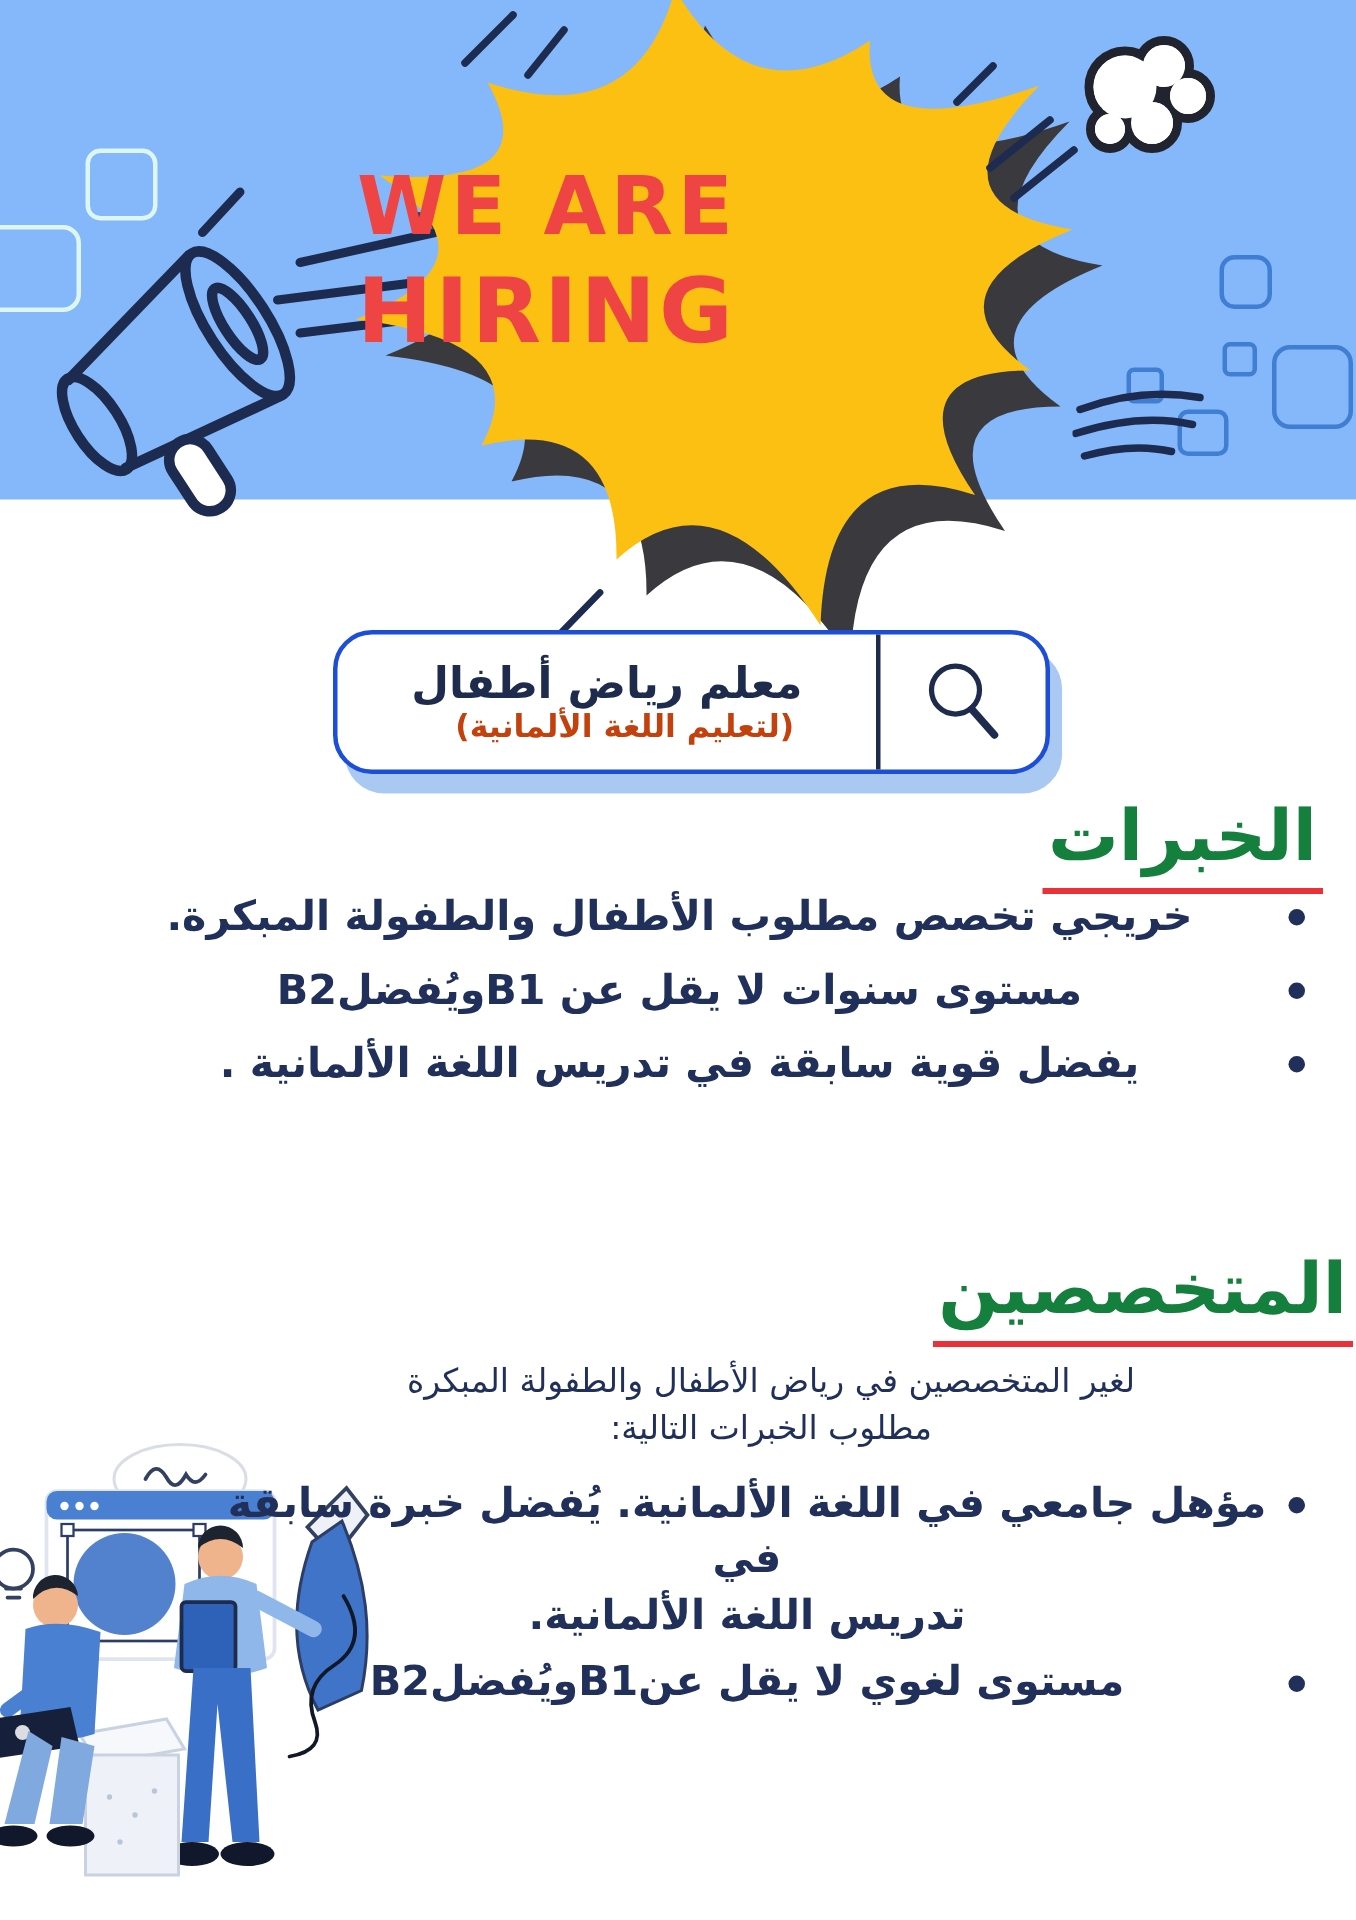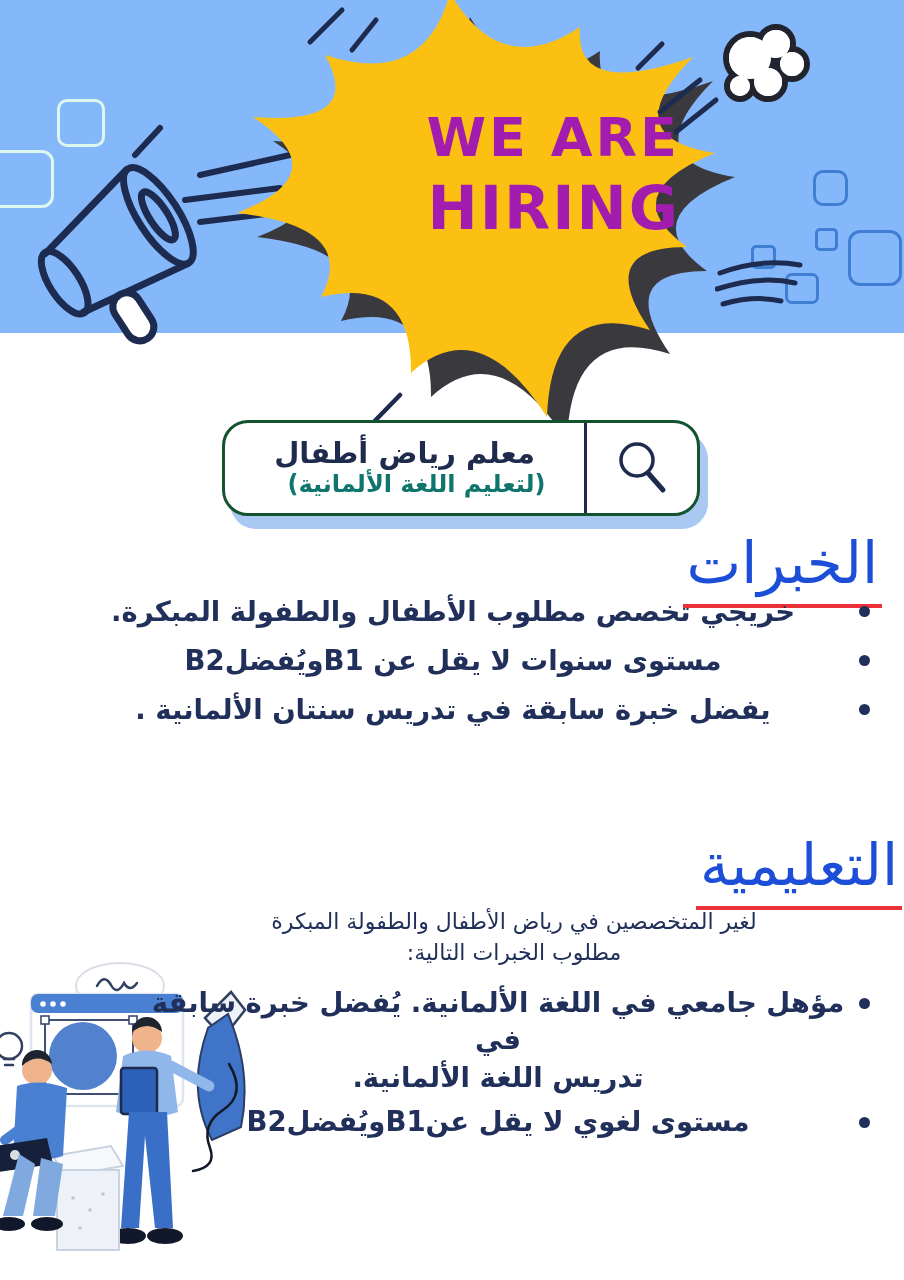--- a/index.html
+++ b/index.html
@@ -7,38 +7,38 @@
     position:relative;width:904px;height:1280px;overflow:hidden;
     background:#ffffff;font-family:"DejaVu Sans",sans-serif;
   }
   
   .sky{position:absolute;left:0;top:0;width:904px;height:333px;background:#85b8fa;z-index:1;}
   .sq{position:absolute;border-radius:10px;z-index:2;}
   .sq.mint{border:3px solid #ddf6ee;}
   .sq.blue{border:3px solid #3f7ed2;}
   
   .burst-svg{position:absolute;left:215px;top:-15px;width:545px;height:460px;z-index:2;}
-  .hero-text{position:absolute;left:250px;top:108px;width:430px;text-align:right;z-index:3;color:#a21caf;}
+  .hero-text{position:absolute;left:238px;top:108px;width:430px;text-align:left;z-index:3;color:#ef4444;}
   .hero-line1{font-size:54px;font-weight:bold;letter-spacing:3px;line-height:1.1;}
   .hero-line2{font-size:60px;font-weight:bold;letter-spacing:2px;line-height:1.05;margin-top:10px;}
   .deco-svg{position:absolute;z-index:2;}
   
   .search{
     position:absolute;left:222px;top:420px;width:478px;height:96px;box-sizing:border-box;
-    background:#ffffff;border:3px solid #14532d;border-radius:26px;
+    background:#ffffff;border:3px solid #1d4ed8;border-radius:26px;
     box-shadow:8px 13px 0 #a9c9f3;display:flex;z-index:4;
   }
   .search-text{flex:1;display:flex;flex-direction:column;justify-content:center;align-items:center;direction:rtl;}
   .search-title{font-size:29px;font-weight:bold;color:#1e2b4d;line-height:1.15;}
-  .search-sub{font-size:24px;font-weight:bold;color:#0f766e;line-height:1.2;margin-left:24px;}
+  .search-sub{font-size:21px;font-weight:bold;color:#c2410c;line-height:1.2;margin-left:24px;}
   .search-icon-box{width:110px;border-left:3px solid #1e2b4d;display:flex;align-items:center;justify-content:center;}
   .dash-line{position:absolute;z-index:4;}
   
   .section-h{
-    position:absolute;direction:rtl;color:#1d4ed8;font-size:58px;font-weight:normal;
+    position:absolute;direction:rtl;color:#15803d;font-size:47px;font-weight:bold;
     border-bottom:4px solid #ea3137;padding:0 4px 8px 4px;z-index:5;line-height:1.1;
   }
   .h-exp{top:532px;right:22px;}
   .h-req{top:834px;right:2px;}
   
   .blist{position:absolute;list-style:none;margin:0;padding:0;z-index:5;}
   .blist li{
     position:relative;direction:rtl;text-align:center;color:#21305a;
     font-size:27.5px;font-weight:bold;line-height:1.42;margin-bottom:10px;white-space:pre-line;
   }
@@ -149,24 +149,24 @@
         <circle cx="24" cy="21" r="16" stroke="#1e2b4d" stroke-width="3.5" fill="none"></circle>
         <line x1="35" y1="34" x2="50" y2="51" stroke="#1e2b4d" stroke-width="5" stroke-linecap="round"></line>
       </svg>
     </div>
   </div>
 
   <div class="section-h h-exp">الخبرات</div>
   <ul class="blist exp-list">
     <li><span class="dot"></span><span>خريجي تخصص مطلوب الأطفال والطفولة المبكرة.</span></li>
     <li><span class="dot"></span><span>مستوى سنوات لا يقل عن B1ويُفضلB2</span></li>
-    <li><span class="dot"></span><span>يفضل خبرة سابقة في تدريس سنتان الألمانية .</span></li>
+    <li><span class="dot"></span><span>يفضل قوية سابقة في تدريس اللغة الألمانية .</span></li>
   </ul>
 
-  <div class="section-h h-req">التعليمية</div>
+  <div class="section-h h-req">المتخصصين</div>
   <div class="req-intro">لغير المتخصصين في رياض الأطفال والطفولة المبكرة
 مطلوب الخبرات التالية:</div>
   <ul class="blist req-list">
     <li><span class="dot"></span><span>مؤهل جامعي في اللغة الألمانية. يُفضل خبرة سابقة في
 تدريس اللغة الألمانية.</span></li>
     <li><span class="dot"></span><span>مستوى لغوي لا يقل عنB1ويُفضلB2</span></li>
 
   </ul>
 
   <svg class="people-svg" viewBox="0 0 262 332">

